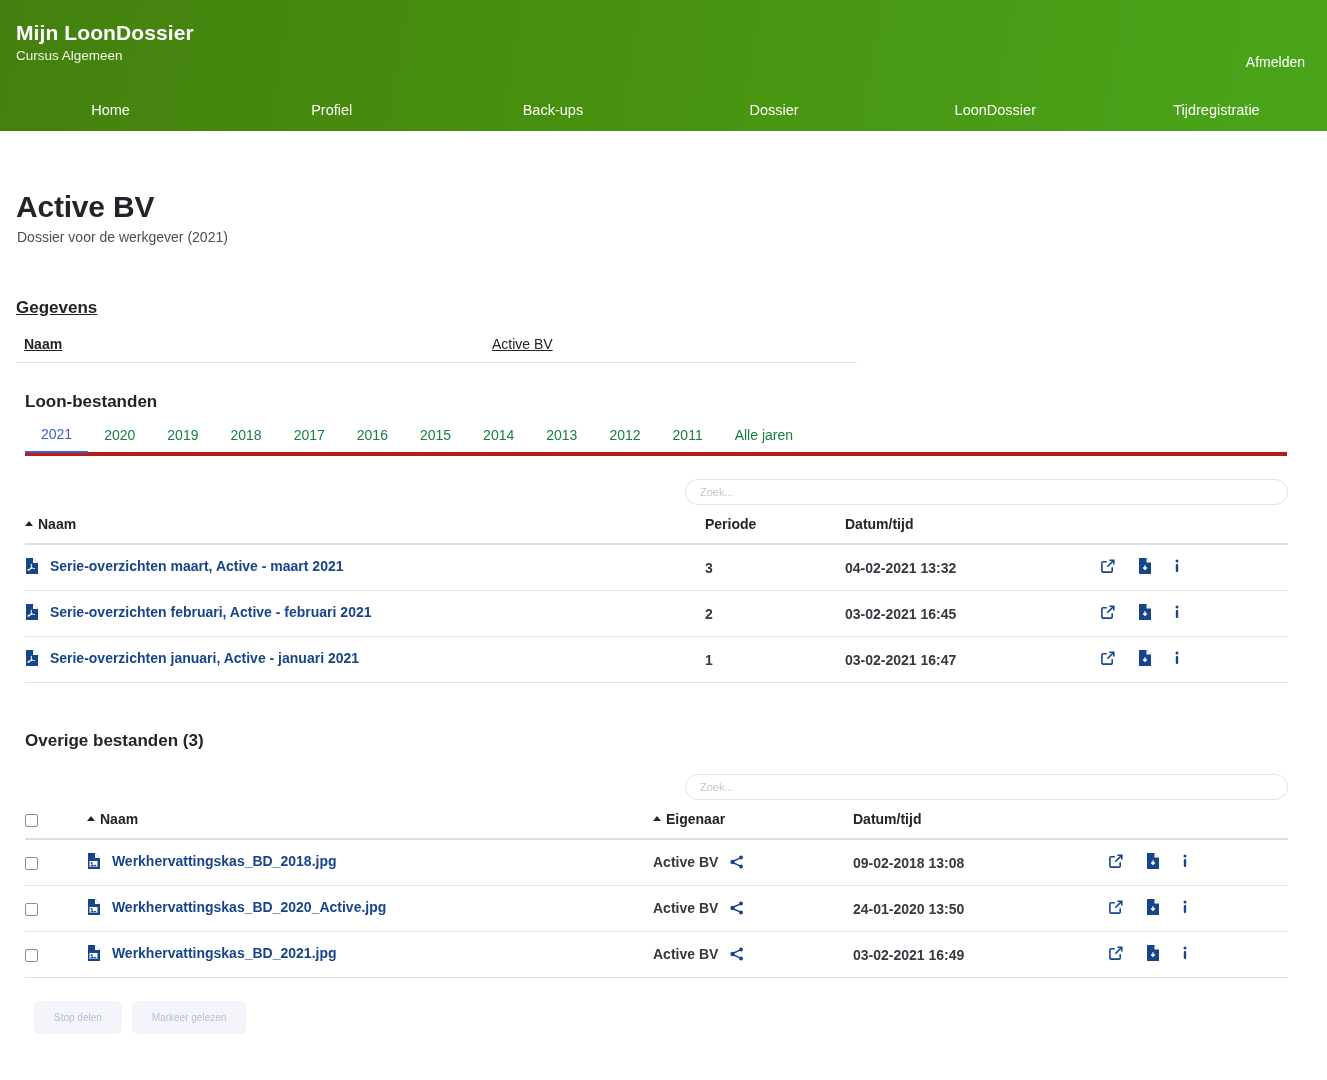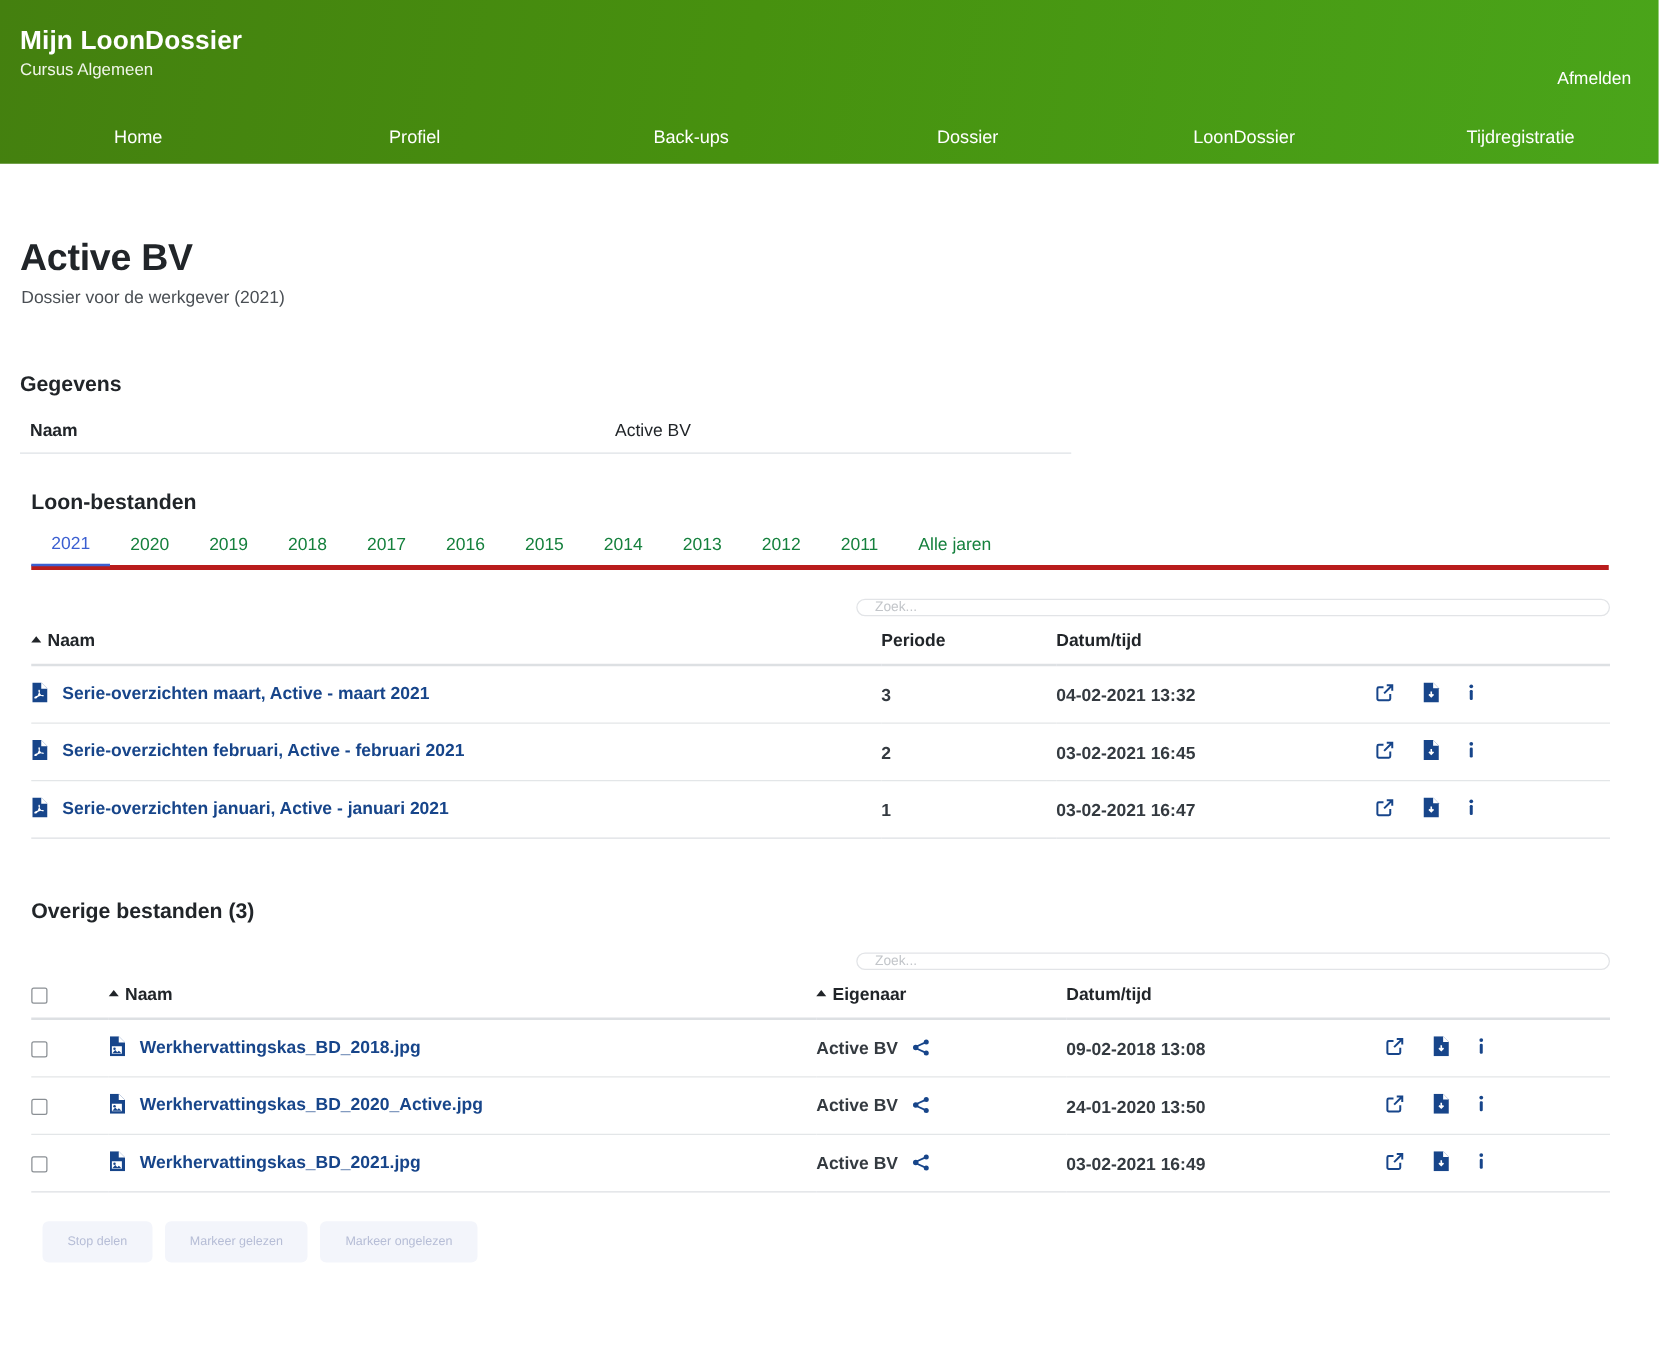--- a/index.html
+++ b/index.html
@@ -87,21 +87,21 @@
     color: #4a4f54;
     margin: 5px 0 0 1px;
   }
 
   .section-heading {
     font-size: 17px;
     font-weight: bold;
     color: #212529;
     margin: 0;
   }
-  .sec-gegevens { padding-top: 53px; }
+  .sec-gegevens { padding-top: 53px; text-decoration: underline; }
 
   
   .gegevens-table {
     width: 841px;
     margin-top: 16px;
     border-collapse: collapse;
     table-layout: fixed;
   }
   .gegevens-table th,
   .gegevens-table td {
@@ -144,21 +144,21 @@
   }
 
   .search-row {
     display: flex;
     justify-content: flex-end;
     margin-top: 23px;
     width: 1263px;
   }
   .search-box {
     width: 603px;
-    height: 14px;
+    height: 26px;
     border: 1px solid #e2e4e7;
     border-radius: 14px;
     padding: 0 14px;
     font-size: 11px;
     color: #495057;
     outline: none;
     font-family: "Liberation Sans", sans-serif;
     background: #ffffff;
   }
   .search-box::placeholder { color: #c3c6ca; }
@@ -624,17 +624,16 @@
                 </svg>
             </span>
           </td>
         </tr>
       </tbody>
     </table>
 
     <div class="btn-row">
       <button class="btn-disabled" disabled="">Stop delen</button>
       <button class="btn-disabled" disabled="">Markeer gelezen</button>
-      <button class="btn-disabled" disabled="">Markeer ongelezen</button>
     </div>
   </section>
 
 </main>
 
 </body></html>

